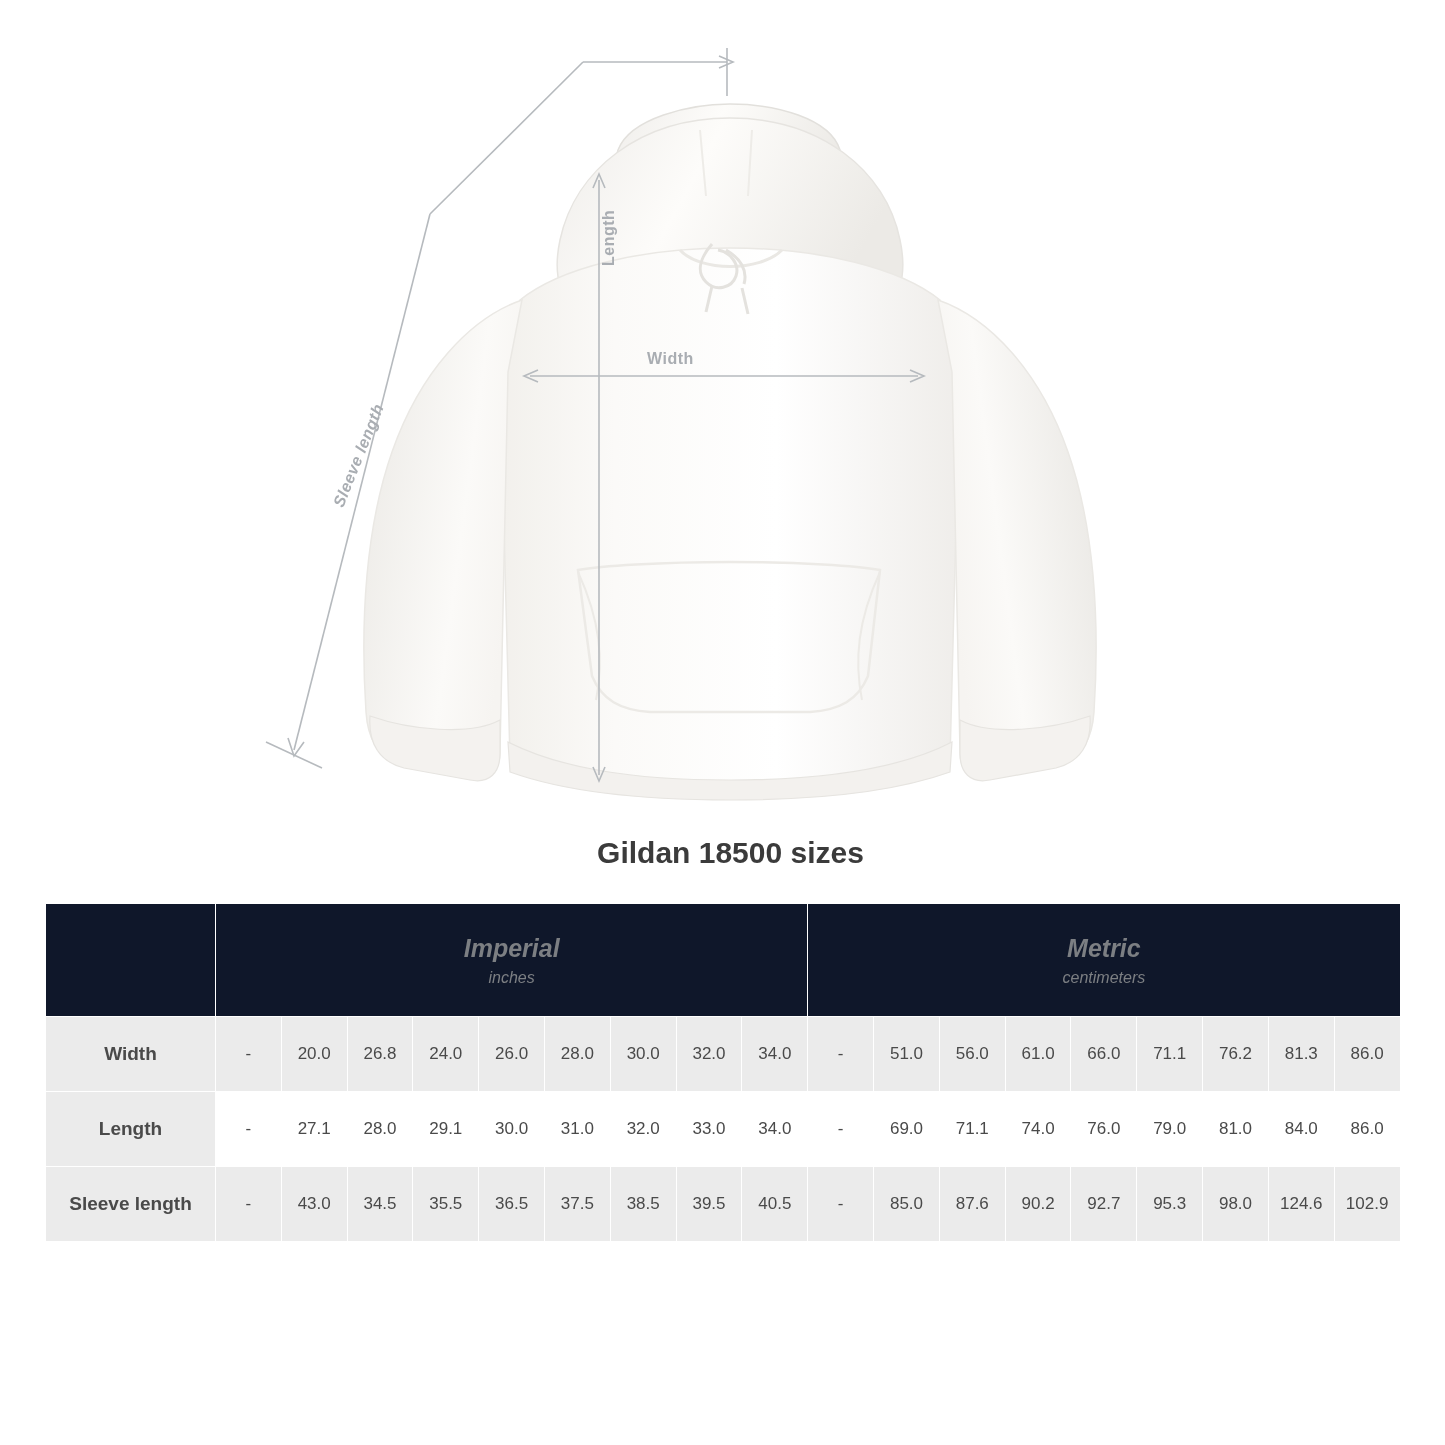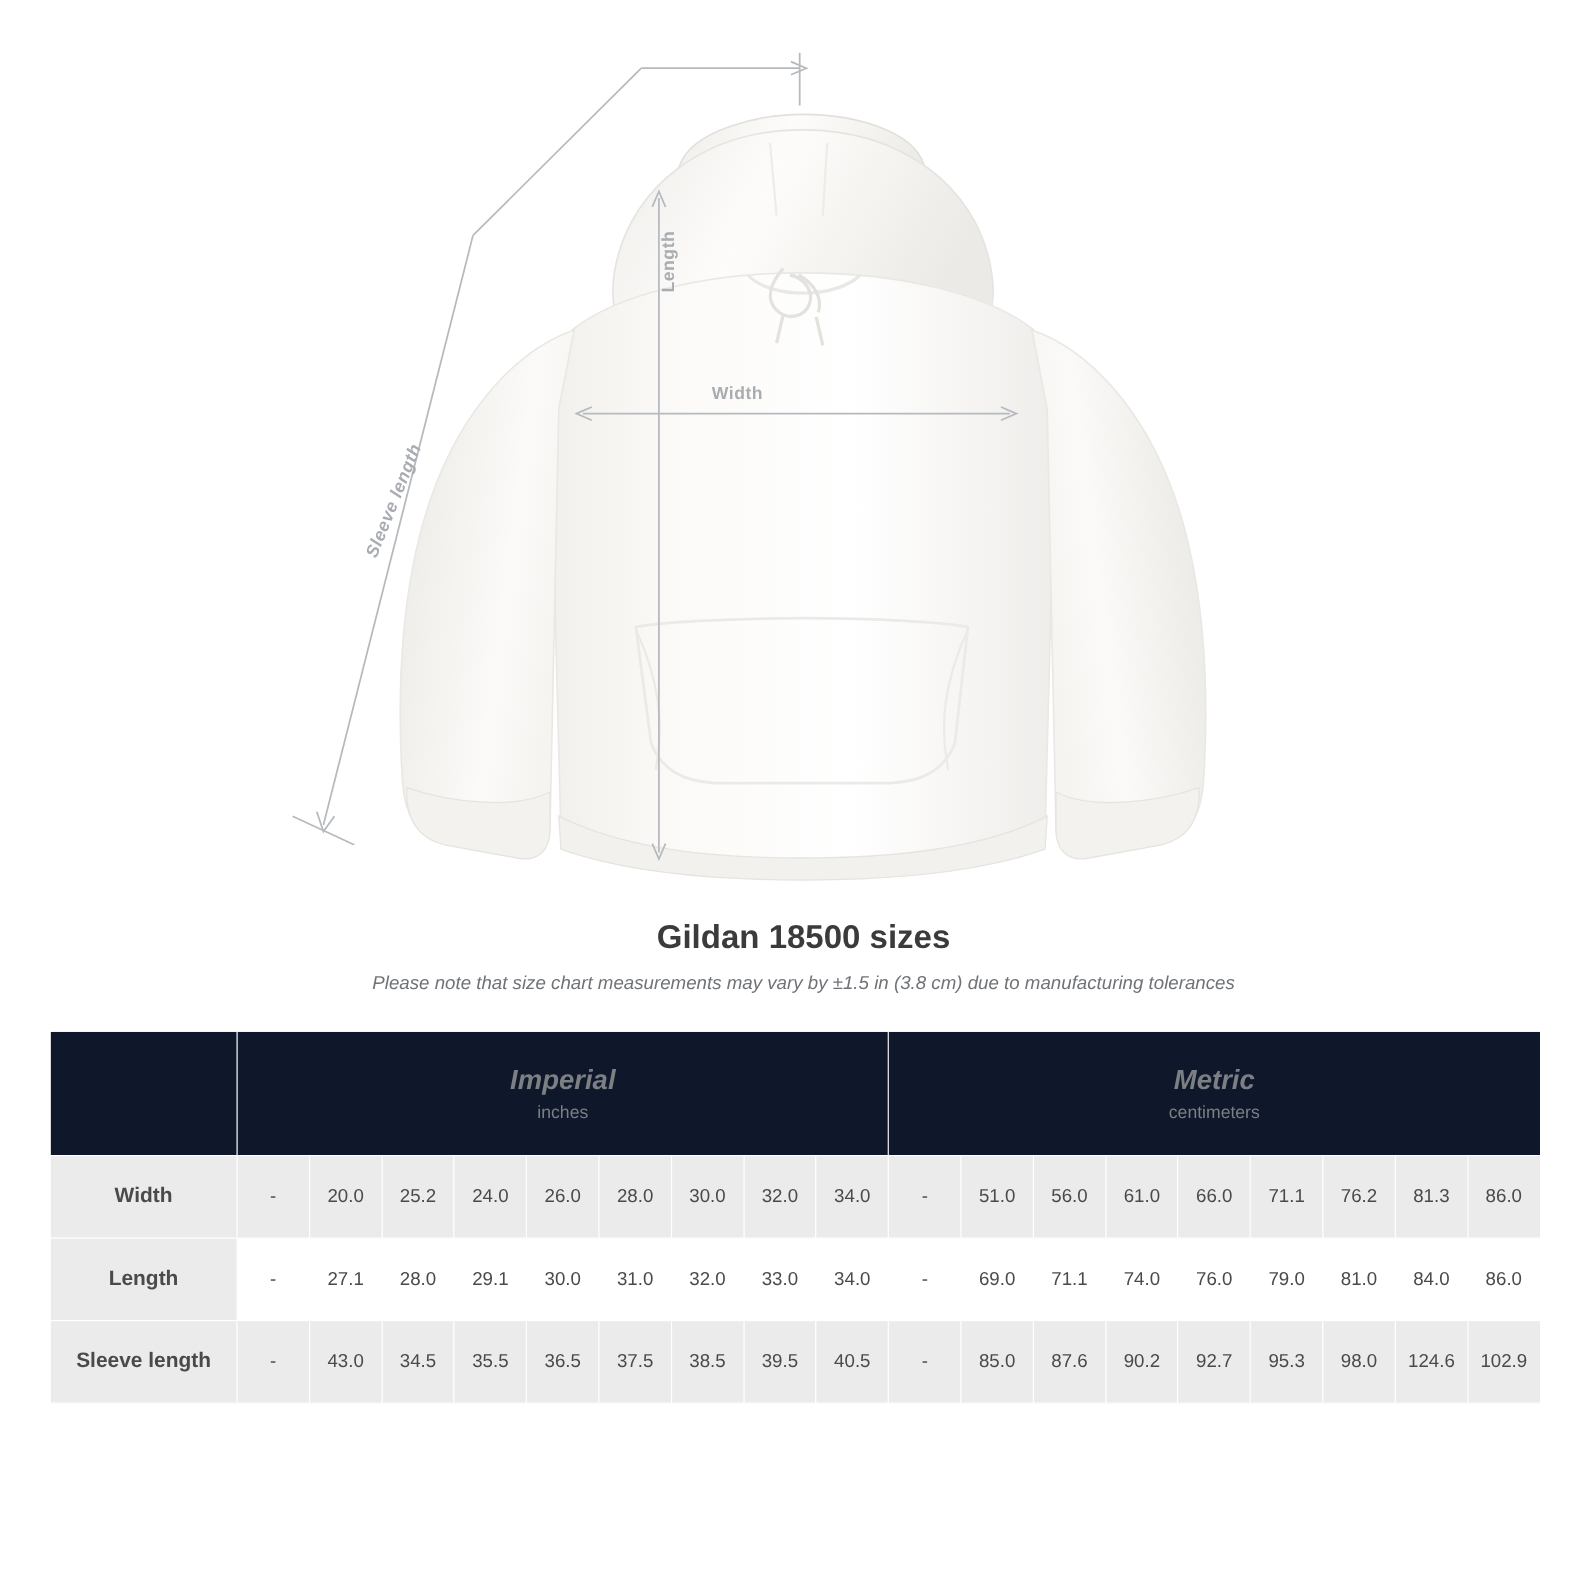--- a/index.html
+++ b/index.html
@@ -110,20 +110,21 @@
   }
   .unit-name {
     font-size: 25px;
     font-style: italic;
     font-weight: bold;
     color: #7c7f83;
     line-height: 1.25;
   }
   .unit-sub {
     font-size: 16px;
+    font-style: italic;
     color: #7c7f83;
     margin-top: 4px;
   }
   .sizes-row td {
     background: #ffffff;
     height: 74px;
     font-weight: bold;
     font-size: 18px;
     color: #4a4a4a;
     vertical-align: middle;
@@ -246,21 +247,20 @@
       </svg>
 
       <div class="dim-label label-length">Length</div>
       <div class="dim-label label-width">Width</div>
       <div class="dim-label label-sleeve">Sleeve length</div>
     </div>
   </div>
 
   <div class="title-block">
     <div class="chart-title">Gildan 18500 sizes</div>
-    <div class="chart-note">Please note that size chart measurements may vary by ±1.5 in (3.8 cm) due to manufacturing tolerances</div>
   </div>
 
   <div class="table-wrap">
     <table class="size-table">
       <colgroup>
         <col class="col-head">
         <col class="col-cell">
           <col class="col-cell">
           <col class="col-cell">
           <col class="col-cell">
@@ -288,21 +288,21 @@
             </td>
             <td colspan="9">
               <div class="unit-name">Metric</div>
               <div class="unit-sub">centimeters</div>
             </td>
           </tr>
           <tr class="data-row alt">
             <td class="rowhead">Width</td>
             <td>-</td>
             <td>20.0</td>
-            <td>25.2</td>
+            <td>26.8</td>
             <td>24.0</td>
             <td>26.0</td>
             <td>28.0</td>
             <td>30.0</td>
             <td>32.0</td>
             <td>34.0</td>
             <td>-</td>
             <td>51.0</td>
             <td>56.0</td>
             <td>61.0</td>

